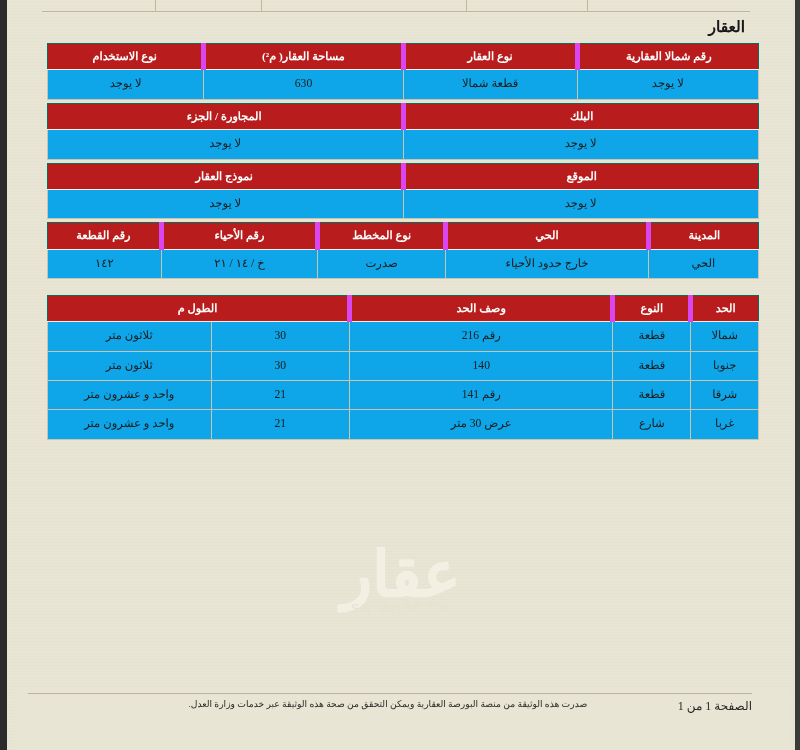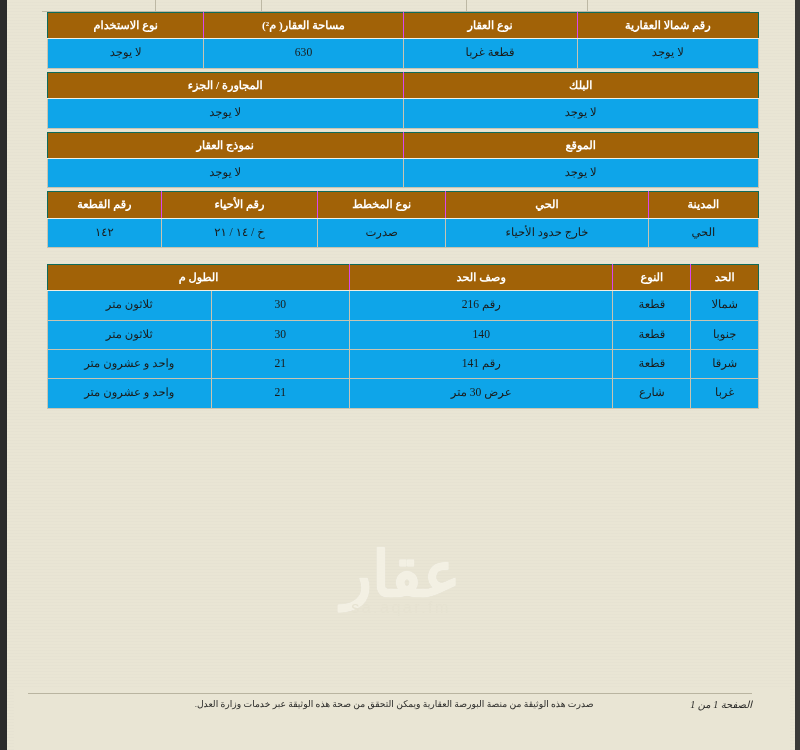--- a/index.html
+++ b/index.html
@@ -84,31 +84,31 @@
   table.doc {
     border-collapse: collapse;
     table-layout: fixed;
     margin: 0 auto;
     width: 712px;
     font-size: 11.5px;
   }
   table.doc.tbl-prop  { margin-bottom: 0; }
 
   table.doc th {
-    background: #a16207;
+    background: #b91c1c;
     color: #ffffff;
     font-weight: bold;
     font-size: 11.3px;
     text-align: center;
     padding: 6px 4px 7px 4px;
     border: 1px solid #0e6b5b;
     border-bottom: 1px solid #f2efe2;
     line-height: 1.1;
   }
-  table.doc th.sep-l { border-left: 1px solid #d946ef; }
+  table.doc th.sep-l { border-left: 5px solid #d946ef; }
 
   table.doc td {
     background: #0ea5e9;
     color: #1b1b19;
     text-align: center;
     padding: 7px 4px 8px 4px;
     border: 1px solid #c9c4b0;
     font-size: 11.6px;
     line-height: 1.15;
   }
@@ -180,63 +180,63 @@
   .footer .f-note {
     font-size: 9.2px;
     color: #2a2a28;
     text-align: center;
     flex: 1;
     padding: 0 24px;
     line-height: 1.3;
     margin-right: -70px;
   }
   .footer .f-page {
-    font-size: 10px;
+    font-size: 12px;
     color: #2a2a28;
     white-space: nowrap;
     direction: rtl;
     padding-top: 0;
-    font-style: italic;
   }
 </style>
 </head>
 <body>
 
 <div class="edge-left"></div>
 <div class="edge-right"></div>
 
 <div class="page">
   <div class="content">
 
     <div class="cutoff-row">
       <div style="width:23%"></div>
       <div style="width:17%"></div>
       <div style="width:29%"></div>
       <div style="width:15%"></div>
       <div style="width:16%"></div>
     </div>
 
+    <div class="section-title">العقار</div>
 
     <table class="doc tbl-prop">
       <colgroup>
         <col style="width:25.5%">
         <col style="width:24.5%">
         <col style="width:28%">
         <col style="width:22%">
       </colgroup>
       <tbody>
         <tr>
           <th class="sep-l">رقم شمالا العقارية</th>
           <th class="sep-l">نوع العقار</th>
           <th class="sep-l">مساحة العقار( م²)</th>
           <th>نوع الاستخدام</th>
         </tr>
         <tr>
           <td>لا يوجد</td>
-          <td>قطعة غربا</td>
+          <td>قطعة شمالا</td>
           <td>630</td>
           <td>لا يوجد</td>
         </tr>
       </tbody>
     </table>
 
     <div class="tbl-gap"></div>
 
     <table class="doc tbl-prop2">
       <colgroup>

